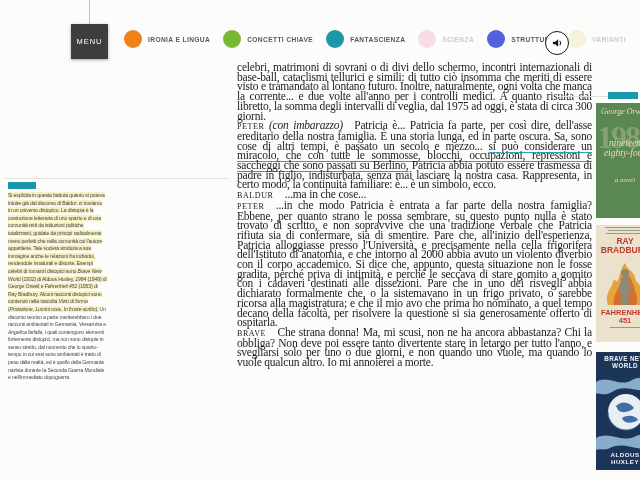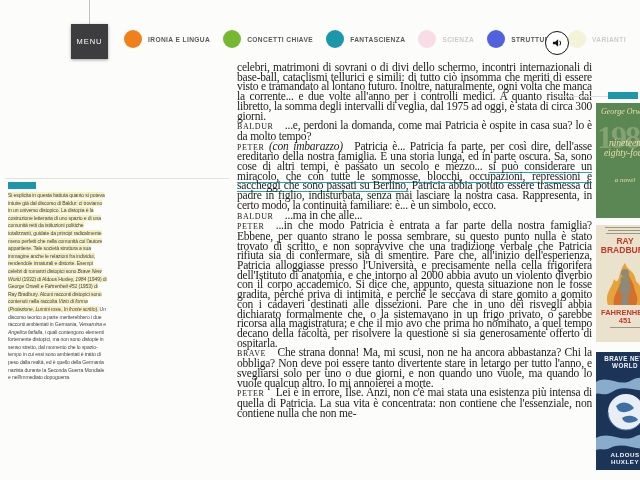--- a/index.html
+++ b/index.html
@@ -100,26 +100,24 @@
       <path d="M16.5 8.2 a5.3 5.3 0 0 1 0 7.6" stroke="#151515" stroke-width="1.8" fill="none"></path>
     </svg>
   </div>
 
   <div class="sb-rule"></div>
   <div class="sb-tag" style="background:#1b96ab"></div>
   <div class="sb-note"><span class="hl">Si esplicita in questa battuta quanto si poteva intuire già dal discorso di Baldur: ci troviamo in un universo distopico. La distopia è la costruzione letteraria di uno spazio e di una comunità retti da istituzioni politiche totalizzanti, guidate da principi radicalmente meno perfetti che nella comunità cui l'autore appartiene. Tale società struttura a sua immagine anche le relazioni fra individui, rendendole innaturali e distorte. Esempi celebri di romanzi distopici sono </span><span class="it hl">Brave New World</span><span class="hl"> (1932) di Aldous Huxley, </span><span class="it hl">1984</span><span class="hl"> (1949) di George Orwell e </span><span class="it hl">Fahrenheit 451</span><span class="hl"> (1953) di Ray Bradbury. Alcuni racconti distopici sono contenuti nella raccolta </span><span class="it hl">Vizio di forma</span><span class="hl"> (</span><span class="it hl">Protezione</span><span class="hl">, </span><span class="it hl">Lumini rossi</span><span class="hl">, </span><span class="it hl">In fronte scritto</span><span class="hl">). </span><span>Un discorso teorico a parte meriterebbero i due racconti ambientati in Germania, </span><span class="it">Versamina</span><span> e </span><span class="it">Angelica farfalla</span><span>, i quali contengono elementi fortemente distopici, ma non sono distopie in senso stretto, dal momento che lo spazio-tempo in cui essi sono ambientati è tratto di peso dalla realtà, ed è quello della Germania nazista durante la Seconda Guerra Mondiale e nell'immediato dopoguerra.</span></div>
 
   <div class="main-col">
       <p><span>celebri, matrimoni di sovrani o di divi dello schermo, incontri internazionali di base-ball, cataclismi tellurici e simili: di tutto ciò insomma che meriti di essere visto e tramandato al lontano futuro. Inoltre, naturalmente, ogni volta che manca la corrente... e due volte all'anno per i controlli medici. A quanto risulta dal libretto, la somma degli intervalli di veglia, dal 1975 ad oggi, è stata di circa 300 giorni.</span></p>
-      <p><span class="speaker">BALDUR</span> <span>...e, perdoni la domanda, come mai Patricia è ospite in casa sua? lo è da molto tempo?</span></p>
       <p><span class="speaker">PETER</span><span class="stage"> (con imbarazzo)</span> <span>Patricia è... Patricia fa parte, per così dire, dell'asse ereditario della nostra famiglia. È una storia lunga, ed in parte oscura. Sa, sono cose di altri tempi, è passato un secolo e mezzo... </span><span class="annot">si può considerare un miracolo, che con tutte le sommosse, blocchi, occupazioni, repressioni e saccheggi che sono passati su Berlino,</span><span> Patricia abbia potuto essere trasmessa di padre in figlio, indisturbata, senza mai lasciare la nostra casa. Rappresenta, in certo modo, la continuità familiare: è... è un simbolo, ecco.</span></p>
-      <p><span class="speaker">BALDUR</span> <span>...ma in che alle...</span></p>
+      <p><span class="speaker">BALDUR</span> <span>...ma in che cose...</span></p>
       <p><span class="speaker">PETER</span> <span>...in che modo Patricia è entrata a far parte della nostra famiglia? Ebbene, per quanto strano le possa sembrare, su questo punto nulla è stato trovato di scritto, e non sopravvive che una tradizione verbale che Patricia rifiuta sia di confermare, sia di smentire. Pare che, all'inizio dell'esperienza, Patricia alloggiasse presso l'Università, e precisamente nella cella frigorifera dell'Istituto di anatomia, e che intorno al 2000 abbia avuto un violento diverbio con il corpo accademico. Si dice che, appunto, questa situazione non le fosse gradita, perché priva di intimità, e perché le seccava di stare gomito a gomito con i cadaveri destinati alle dissezioni. Pare che in uno dei risvegli abbia dichiarato formalmente che, o la sistemavano in un frigo privato, o sarebbe ricorsa alla magistratura; e che il mio avo che prima ho nominato, a quel tempo decano della facoltà, per risolvere la questione si sia generosamente offerto di ospitarla.</span></p>
       <p><span class="speaker">BRAVE</span> <span>Che strana donna! Ma, mi scusi, non ne ha ancora abbastanza? Chi la obbliga? Non deve poi essere tanto divertente stare in letargo per tutto l'anno, e svegliarsi solo per uno o due giorni, e non quando uno vuole, ma quando lo vuole qualcun altro. Io mi annoierei a morte.</span></p>
-      <p><span class="speaker">PETER</span> <span>Lei è in errore, Ilse. Anzi, non c'è mai stata una esistenza più intensa di quella di Patricia. La sua vita è concentrata: non contiene che l'essenziale, non contiene nulla che non me-</span></p>
     </div>
 
   <div class="rt-rule"></div>
   <div class="rt-tag" style="background:#1b96ab"></div>
 
   <div class="cover cov-1984">
     <div class="author">George Orwell</div>
     <div class="big">1984</div>
     <div class="t1">nineteen</div>
     <div class="t2">eighty-four</div>

